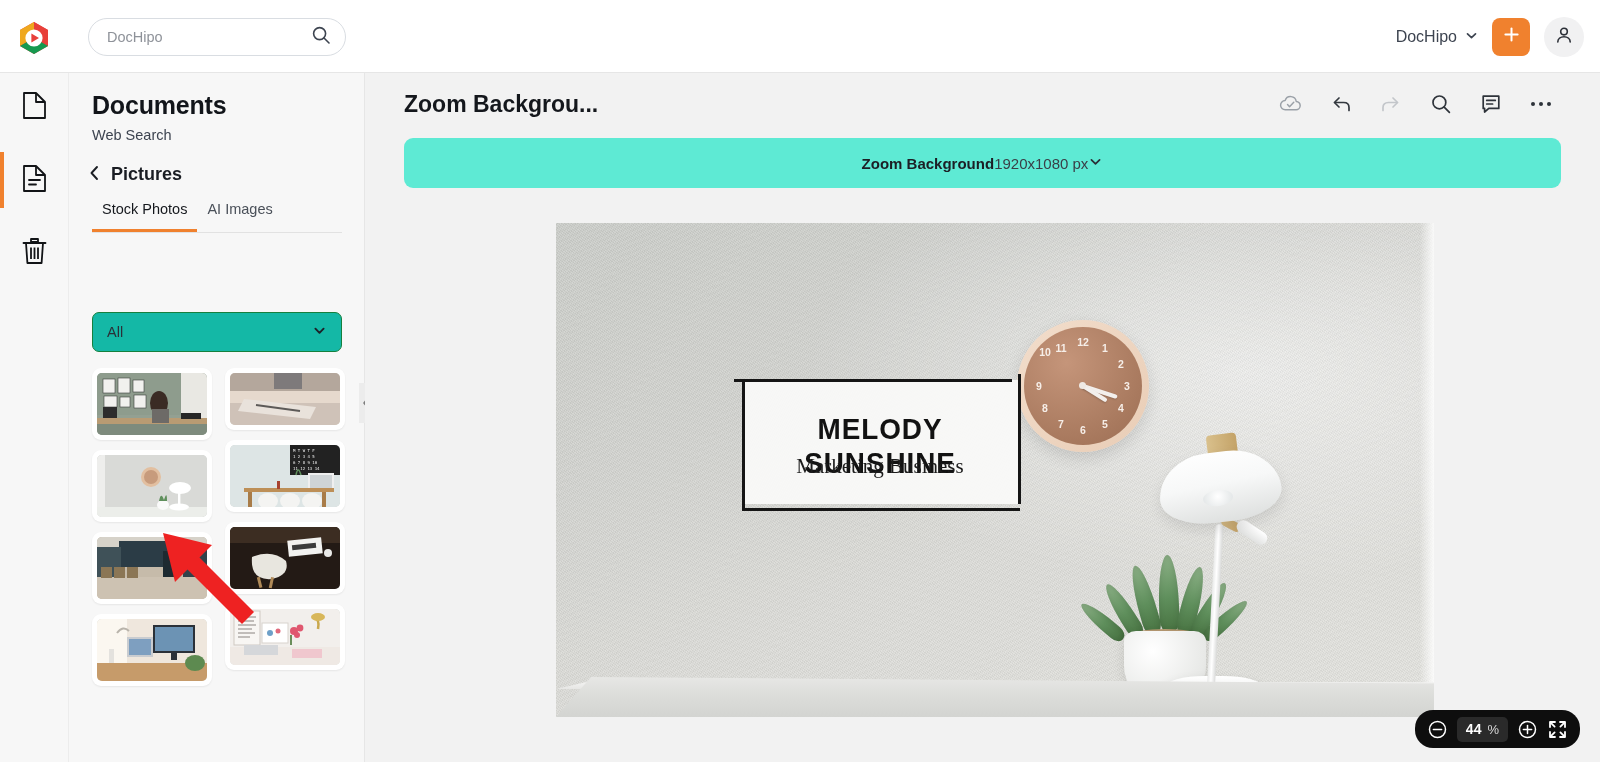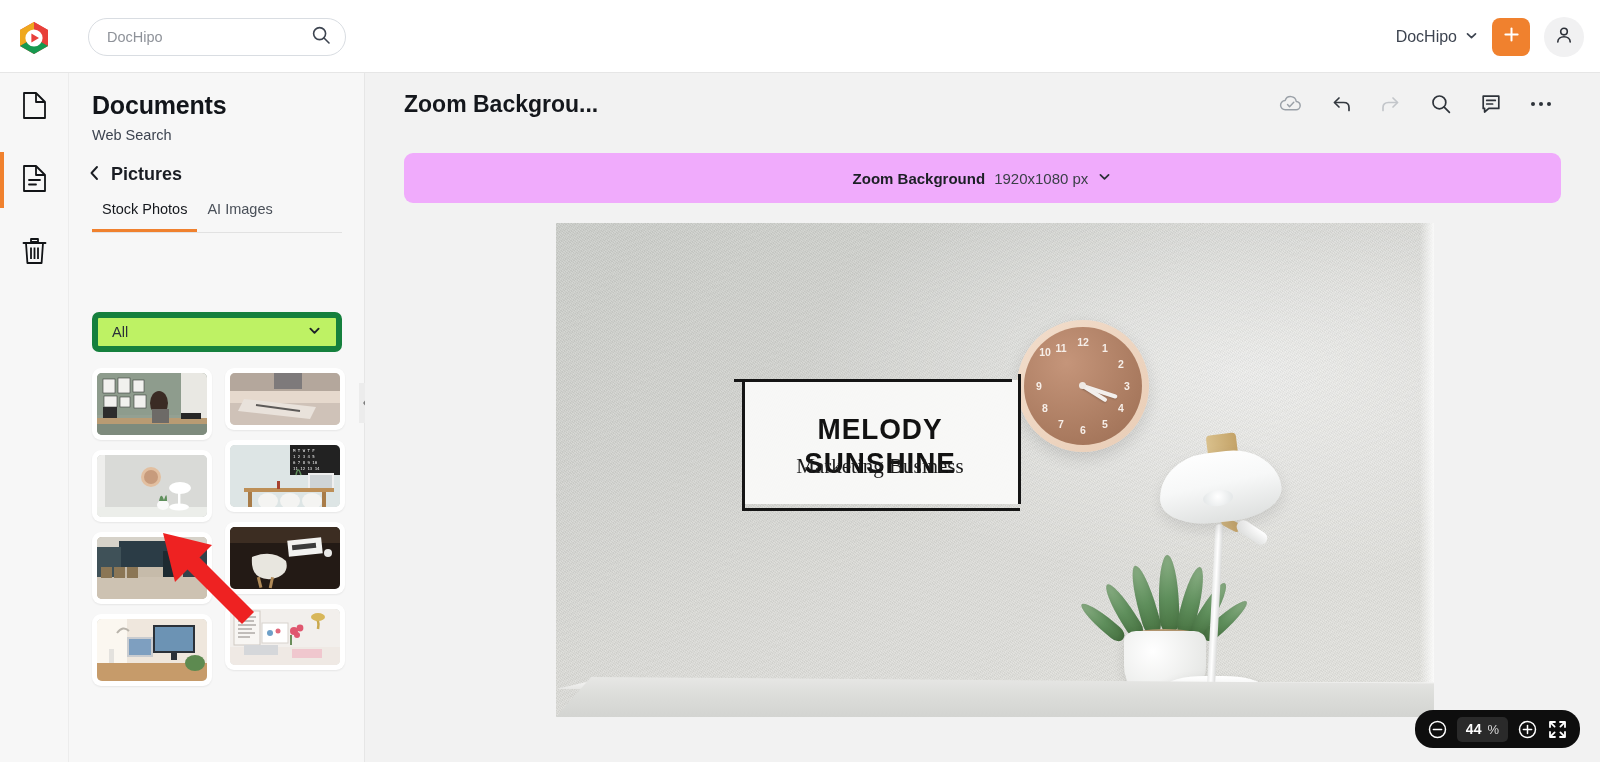--- a/index.html
+++ b/index.html
@@ -116,21 +116,21 @@
   }
   .srchrow .val { flex: 1; font-size: 14.5px; color: #3d4450; margin-left: 9px; }
   .dots-btn {
     width: 30px; height: 29px; border-radius: 5px; background: #f0f0f0;
     display: flex; align-items: center; justify-content: center;
     cursor: pointer; color: #44484f; font-size: 15px; letter-spacing: 1px;
   }
   .selrow {
     position: absolute; left: 23px; top: 239px;
     width: 250px; height: 40px;
-    background: #bef264; border: 6px solid #15803d; border-radius: 7px;
+    background: #14b8a6; border: 1px solid #15803d; border-radius: 7px;
     display: flex; align-items: center; justify-content: space-between;
     padding: 0 14px; cursor: pointer;
   }
   .selrow .val { font-size: 14.5px; color: #2b3038; }
 
   .gridwrap {
     position: absolute; left: 20px; top: 295px;
     width: 276px; height: 394px;
     overflow: hidden;
   }
@@ -176,24 +176,24 @@
   .doc-title {
     position: absolute; left: 39px; top: 18px;
     font-size: 23px; font-weight: bold; color: #14171c;
   }
   .etools {
     position: absolute; right: 48px; top: 20px;
     display: flex; align-items: center; gap: 28px;
   }
   .etool { cursor: pointer; display: flex; align-items: center; }
   .sizebar {
-    position: absolute; left: 39px; top: 80px;
+    position: absolute; left: 39px; top: 65px;
     width: 1157px; height: 50px;
-    background: #f0abfc; border-radius: 9px;
-    display: flex; align-items: center; justify-content: center; gap: 9px;
+    background: #5eead4; border-radius: 9px;
+    display: flex; align-items: center; justify-content: center; 
   }
   .sizebar .nm { font-size: 15px; font-weight: bold; color: #1c1f25; }
   .sizebar .dm { font-size: 15px; color: #3a3f47; }
 
   
   .canvas {
     position: absolute; left: 191px; top: 150px;
     width: 878px; height: 494px;
     overflow: hidden;
     background: #cfd0cd;

